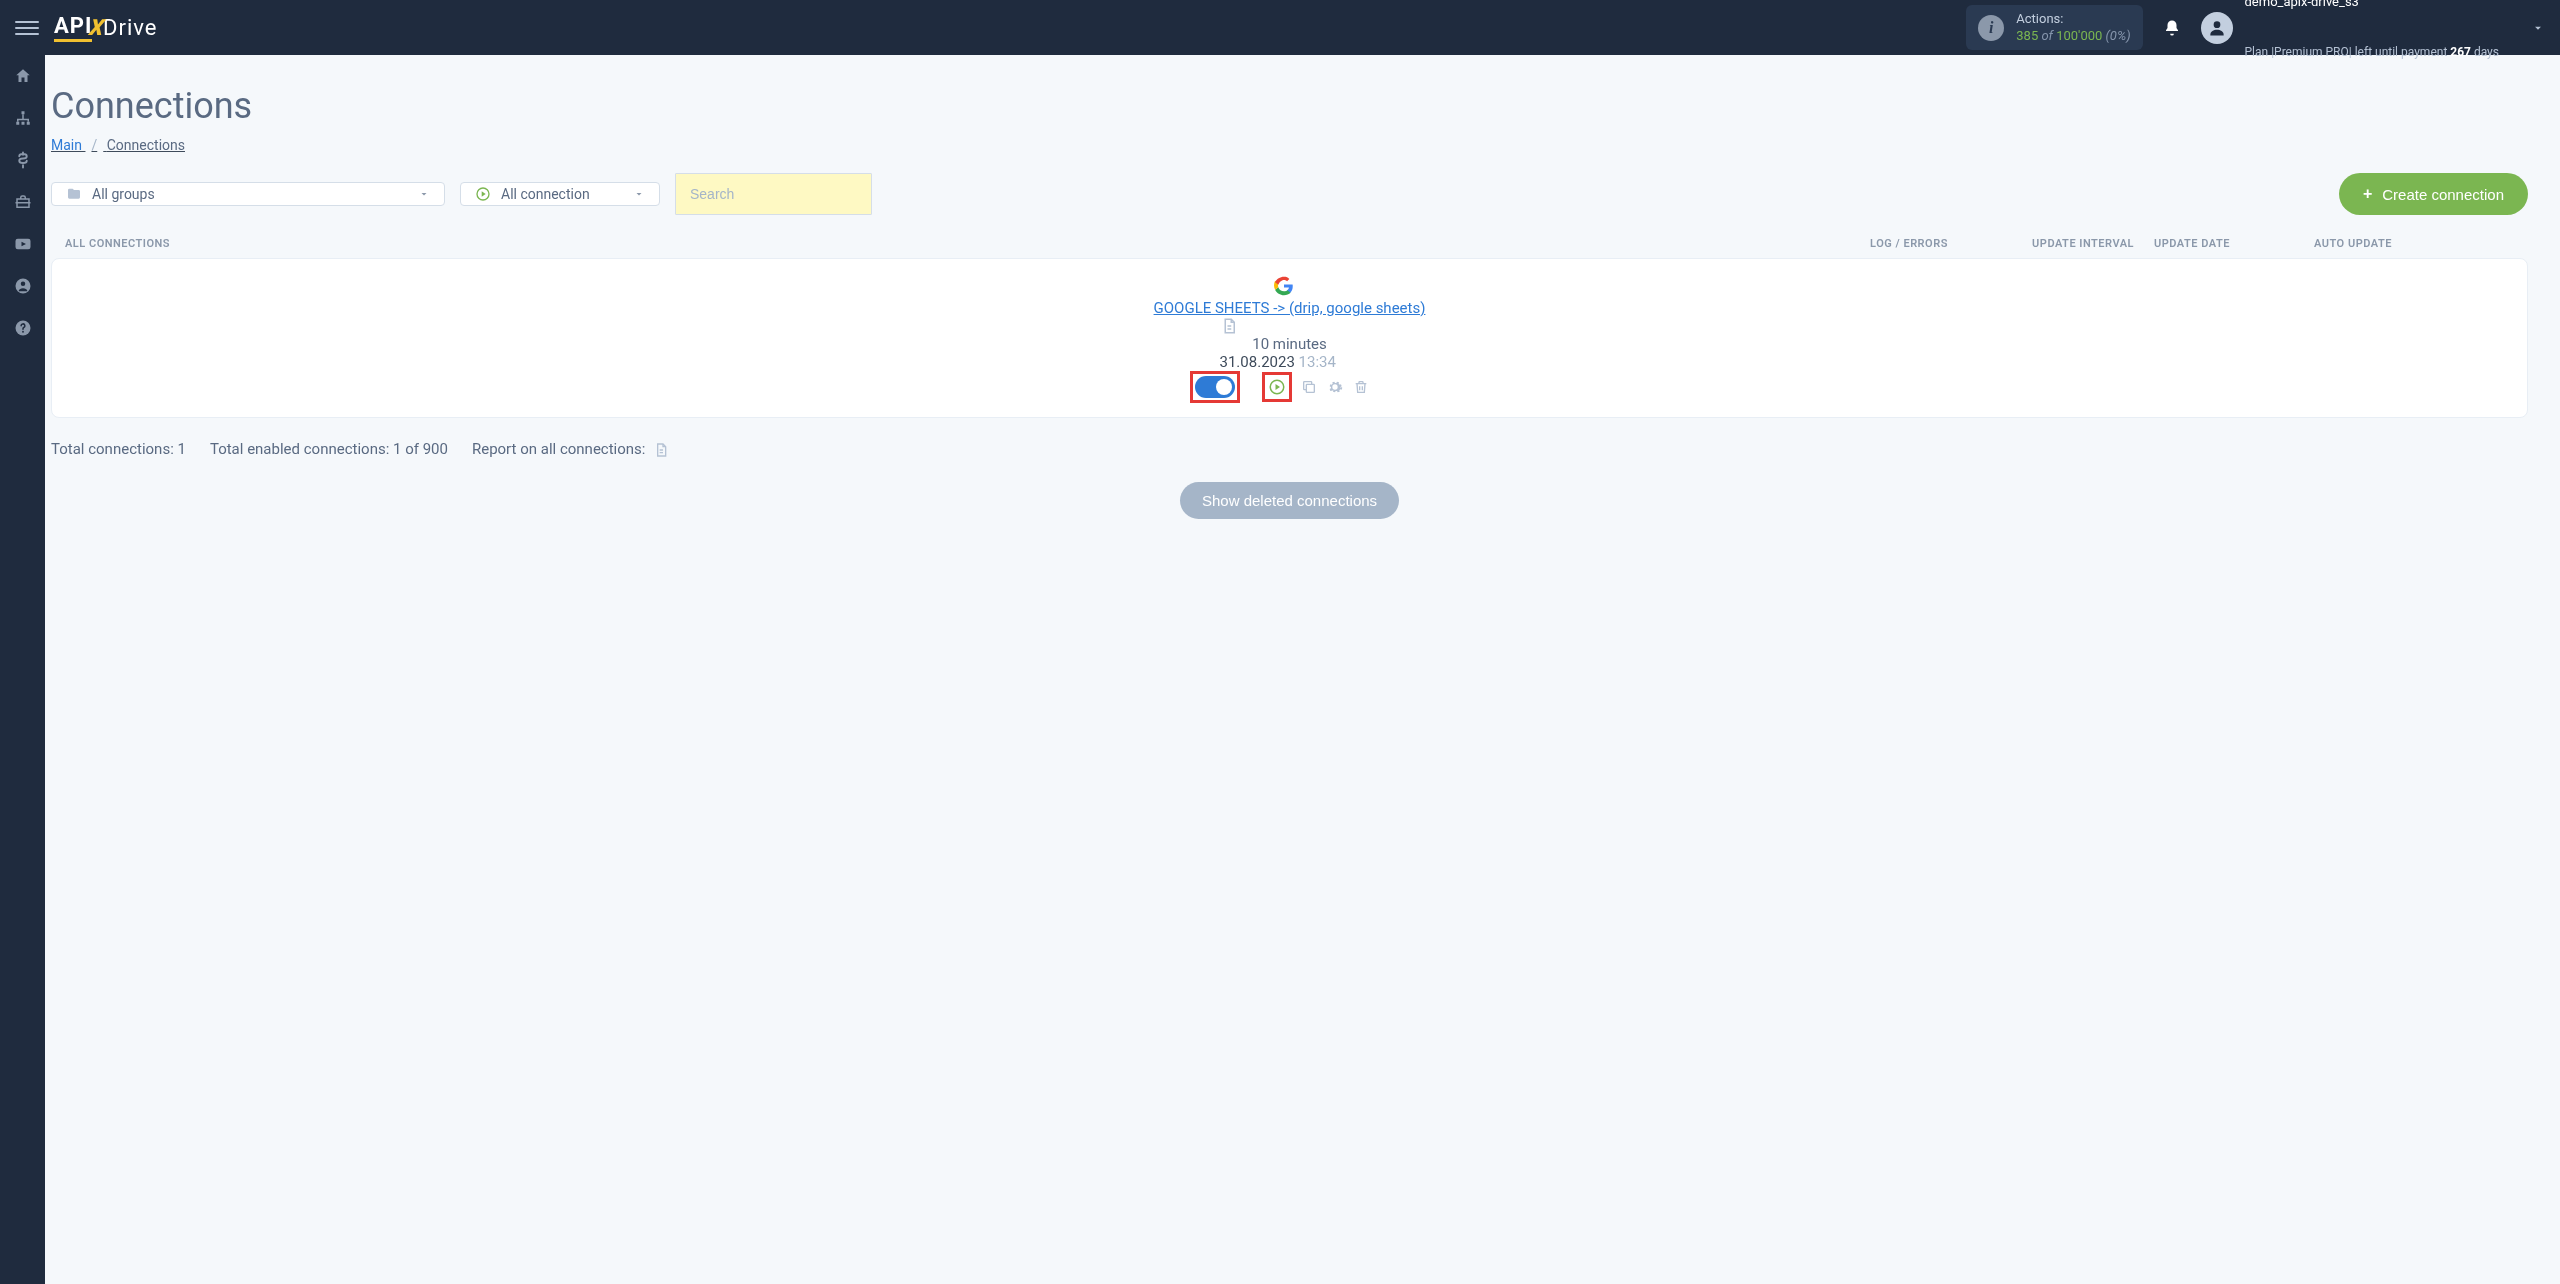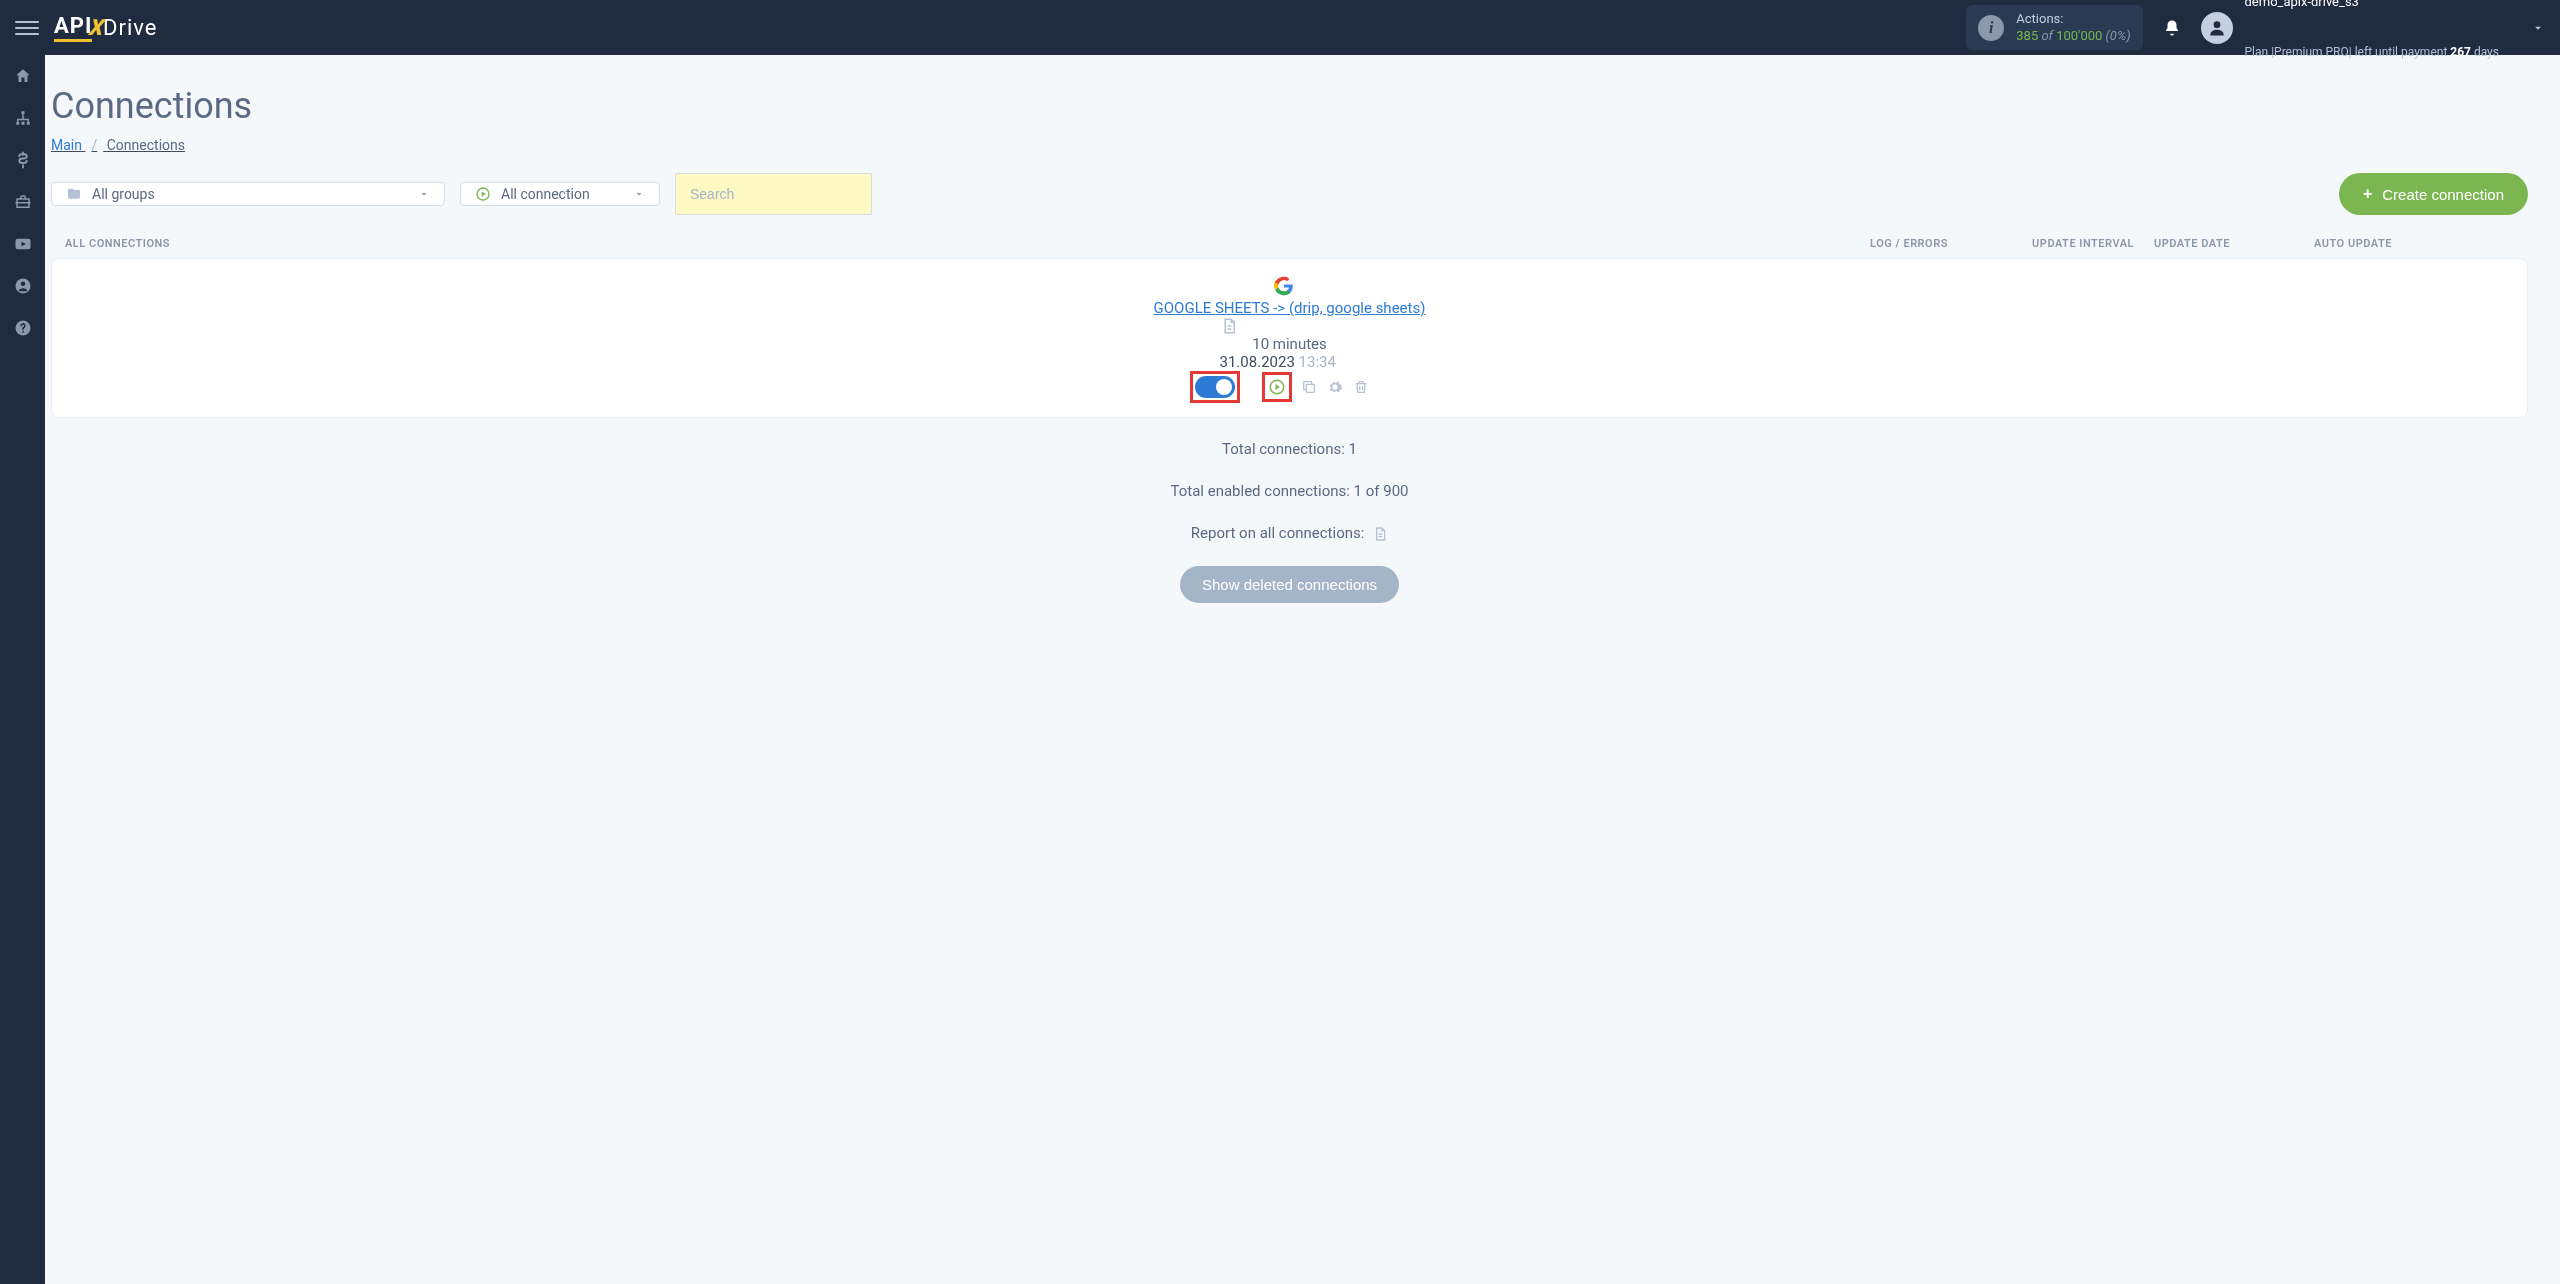--- a/index.html
+++ b/index.html
@@ -77,21 +77,21 @@
 .date-t { color: #a5b5c8; }
 .row-actions { width: 200px; display: flex; align-items: center; gap: 8px; }
 
 .highlight-box { border: 3px solid #e53935; padding: 2px; display: flex; align-items: center; }
 .toggle { width: 40px; height: 22px; background: #2e7bd6; border-radius: 11px; position: relative; cursor: pointer; }
 .toggle-knob { width: 16px; height: 16px; background: #fff; border-radius: 50%; position: absolute; top: 3px; right: 3px; }
 .play-btn { width: 20px; height: 20px; cursor: pointer; display: flex; align-items: center; justify-content: center; }
 .action-icon { color: #b5c2d4; cursor: pointer; width: 18px; display: flex; align-items: center; justify-content: center; }
 
 
-.stats-row { display: flex; justify-content: flex-start; gap: 24px; margin-top: 22px; color: #5a6a82; font-size: 15px; align-items: center; flex-direction: column; }
+.stats-row { display: flex; justify-content: flex-start; gap: 24px; margin-top: 22px; color: #5a6a82; font-size: 15px; align-items: center; }
 .report-icon { color: #b5c2d4; margin-left: 4px; }
 
 .show-deleted { display: block; margin: 24px auto 0; background: #a5b5c8; color: #fff; border: none; border-radius: 22px; padding: 10px 22px; font-size: 15px; cursor: pointer; }
 
 svg { display: block; }
 </style>
 </head>
 <body>
 
 <div class="top-header">

